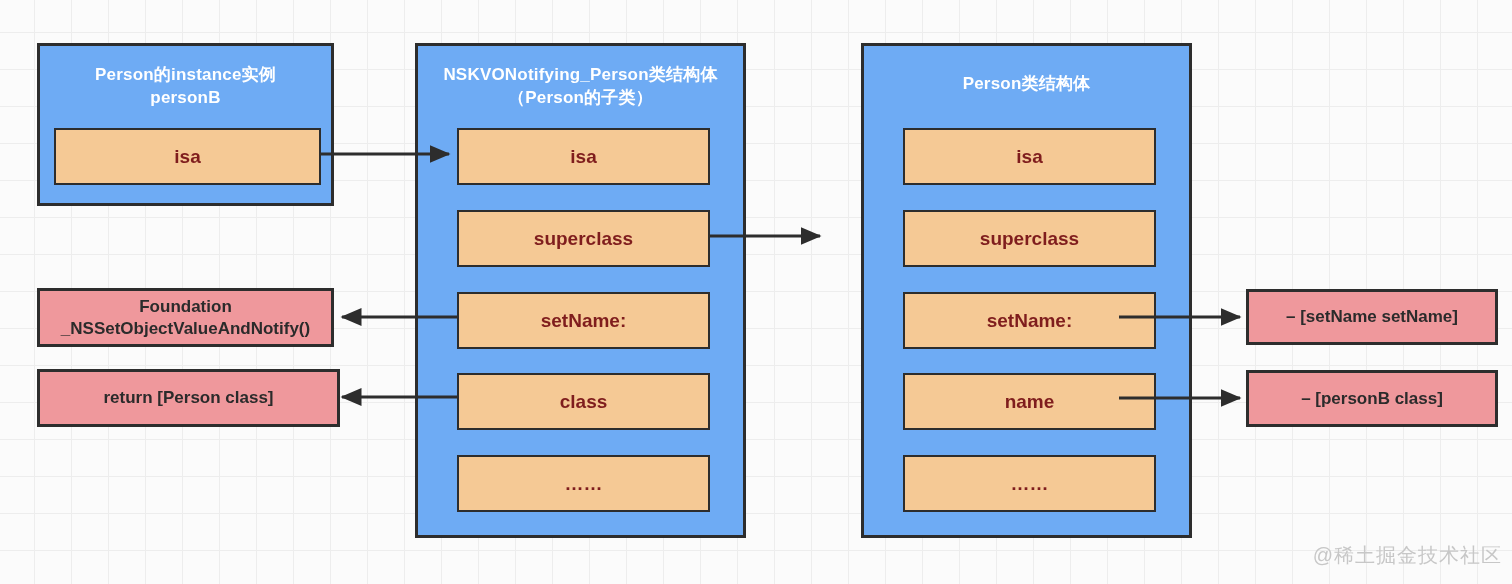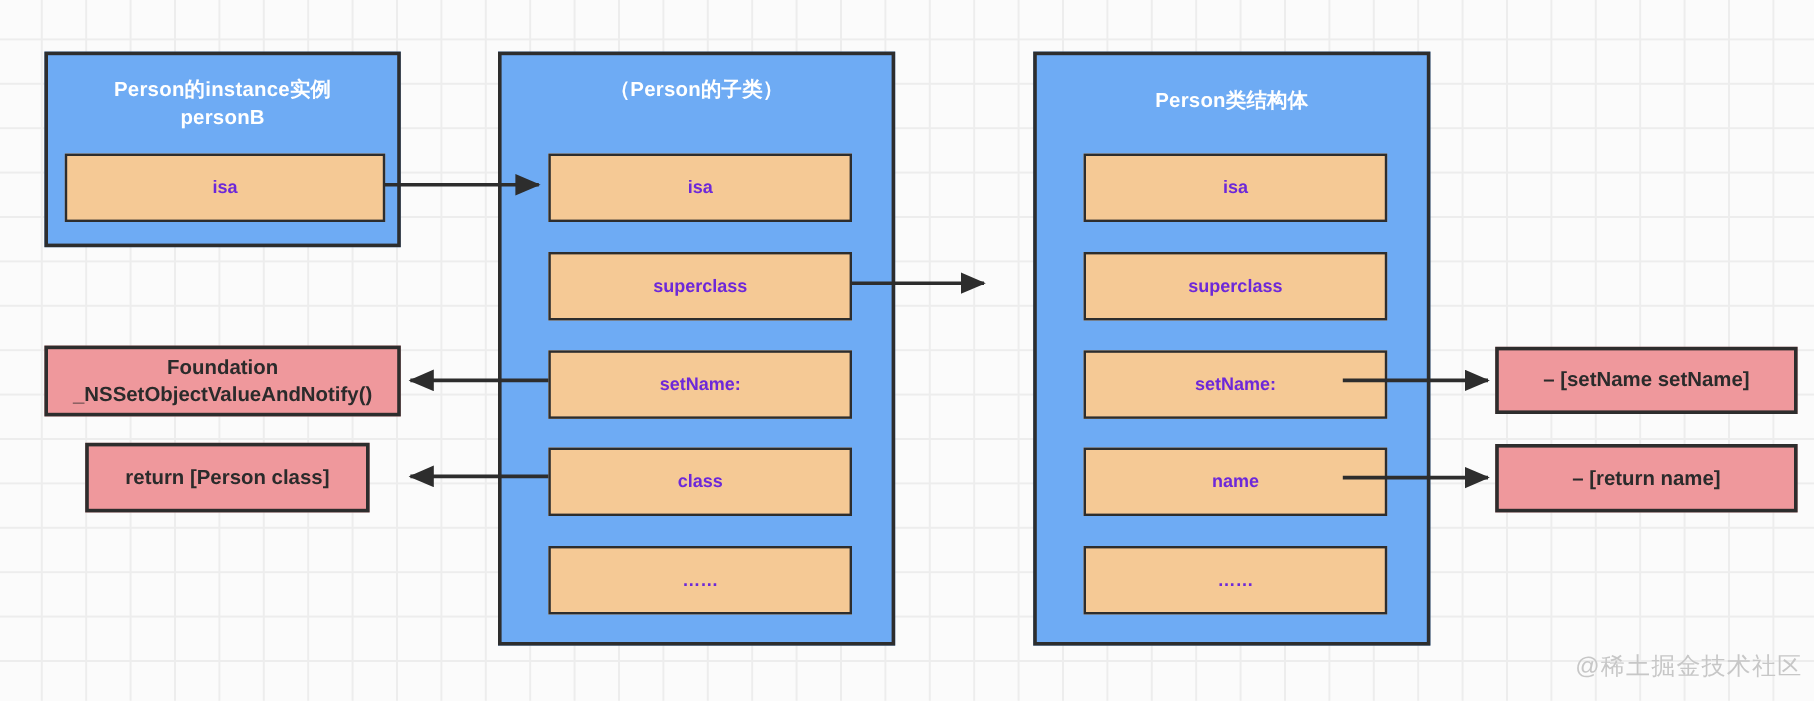--- a/index.html
+++ b/index.html
@@ -47,42 +47,42 @@
     letter-spacing:.2px;
   }
   #box-person-class .box-title{top:26px;}
 
   .field{
     position:absolute;
     background:var(--field-orange);
     border:2.5px solid var(--border-dark);
     height:57px;
     display:flex;align-items:center;justify-content:center;
-    font-size:15px;font-weight:600;color:#6d28d9;
+    font-size:19px;font-weight:600;color:#7f1d1d;
   }
   #box-person-instance .field{left:14px;width:267px;}
   #box-kvo-notifying .field,#box-person-class .field{left:39px;width:253px;}
   .row-0{top:82px;}
   .row-1{top:164px;}
   .row-2{top:246px;}
   .row-3{top:327px;}
   .row-4{top:409px;}
 
   .note{
     position:absolute;
     background:var(--note-pink);
     border:3px solid var(--border-dark);
     display:flex;flex-direction:column;align-items:center;justify-content:center;
     font-size:17px;font-weight:600;color:#2b2b2b;
     line-height:22px;
     z-index:2;
     text-align:center;
   }
   #note-foundation{left:37px;top:288px;width:297px;height:59px;}
-  #note-return{left:37px;top:369px;width:237px;height:58px;margin-left:34px;}
+  #note-return{left:37px;top:369px;width:303px;height:58px;}
   #note-personb-setname{left:1246px;top:289px;width:252px;height:56px;}
   #note-personb-name{left:1246px;top:370px;width:252px;height:57px;}
 
   .watermark{
     position:absolute;
     right:10px;top:542px;
     font-size:20px;
     color:#c7c7c7;
     letter-spacing:1px;
     z-index:3;
@@ -110,20 +110,21 @@
   <div class="bluebox" id="box-person-instance">
     <div class="box-title">
       <div>Person的instance实例</div>
       <div>personB</div>
     </div>
     <div class="field row-0">isa</div>
   </div>
 
   <div class="bluebox" id="box-kvo-notifying">
     <div class="box-title">
+      <div>NSKVONotifying_Person类结构体</div>
       <div>（Person的子类）</div>
     </div>
     <div class="field row-0">isa</div>
     <div class="field row-1">superclass</div>
     <div class="field row-2">setName:</div>
     <div class="field row-3">class</div>
     <div class="field row-4">……</div>
   </div>
 
   <div class="bluebox" id="box-person-class">
@@ -139,17 +140,17 @@
 
   <div class="note" id="note-foundation">
     <div>Foundation</div>
     <div>_NSSetObjectValueAndNotify()</div>
   </div>
 
   <div class="note" id="note-return">return [Person class]</div>
 
   <div class="note" id="note-personb-setname">– [setName setName]</div>
 
-  <div class="note" id="note-personb-name">– [return name]</div>
+  <div class="note" id="note-personb-name">– [personB class]</div>
 
   <div class="watermark">@稀土掘金技术社区</div>
 
 </div>
 
 </body></html>

